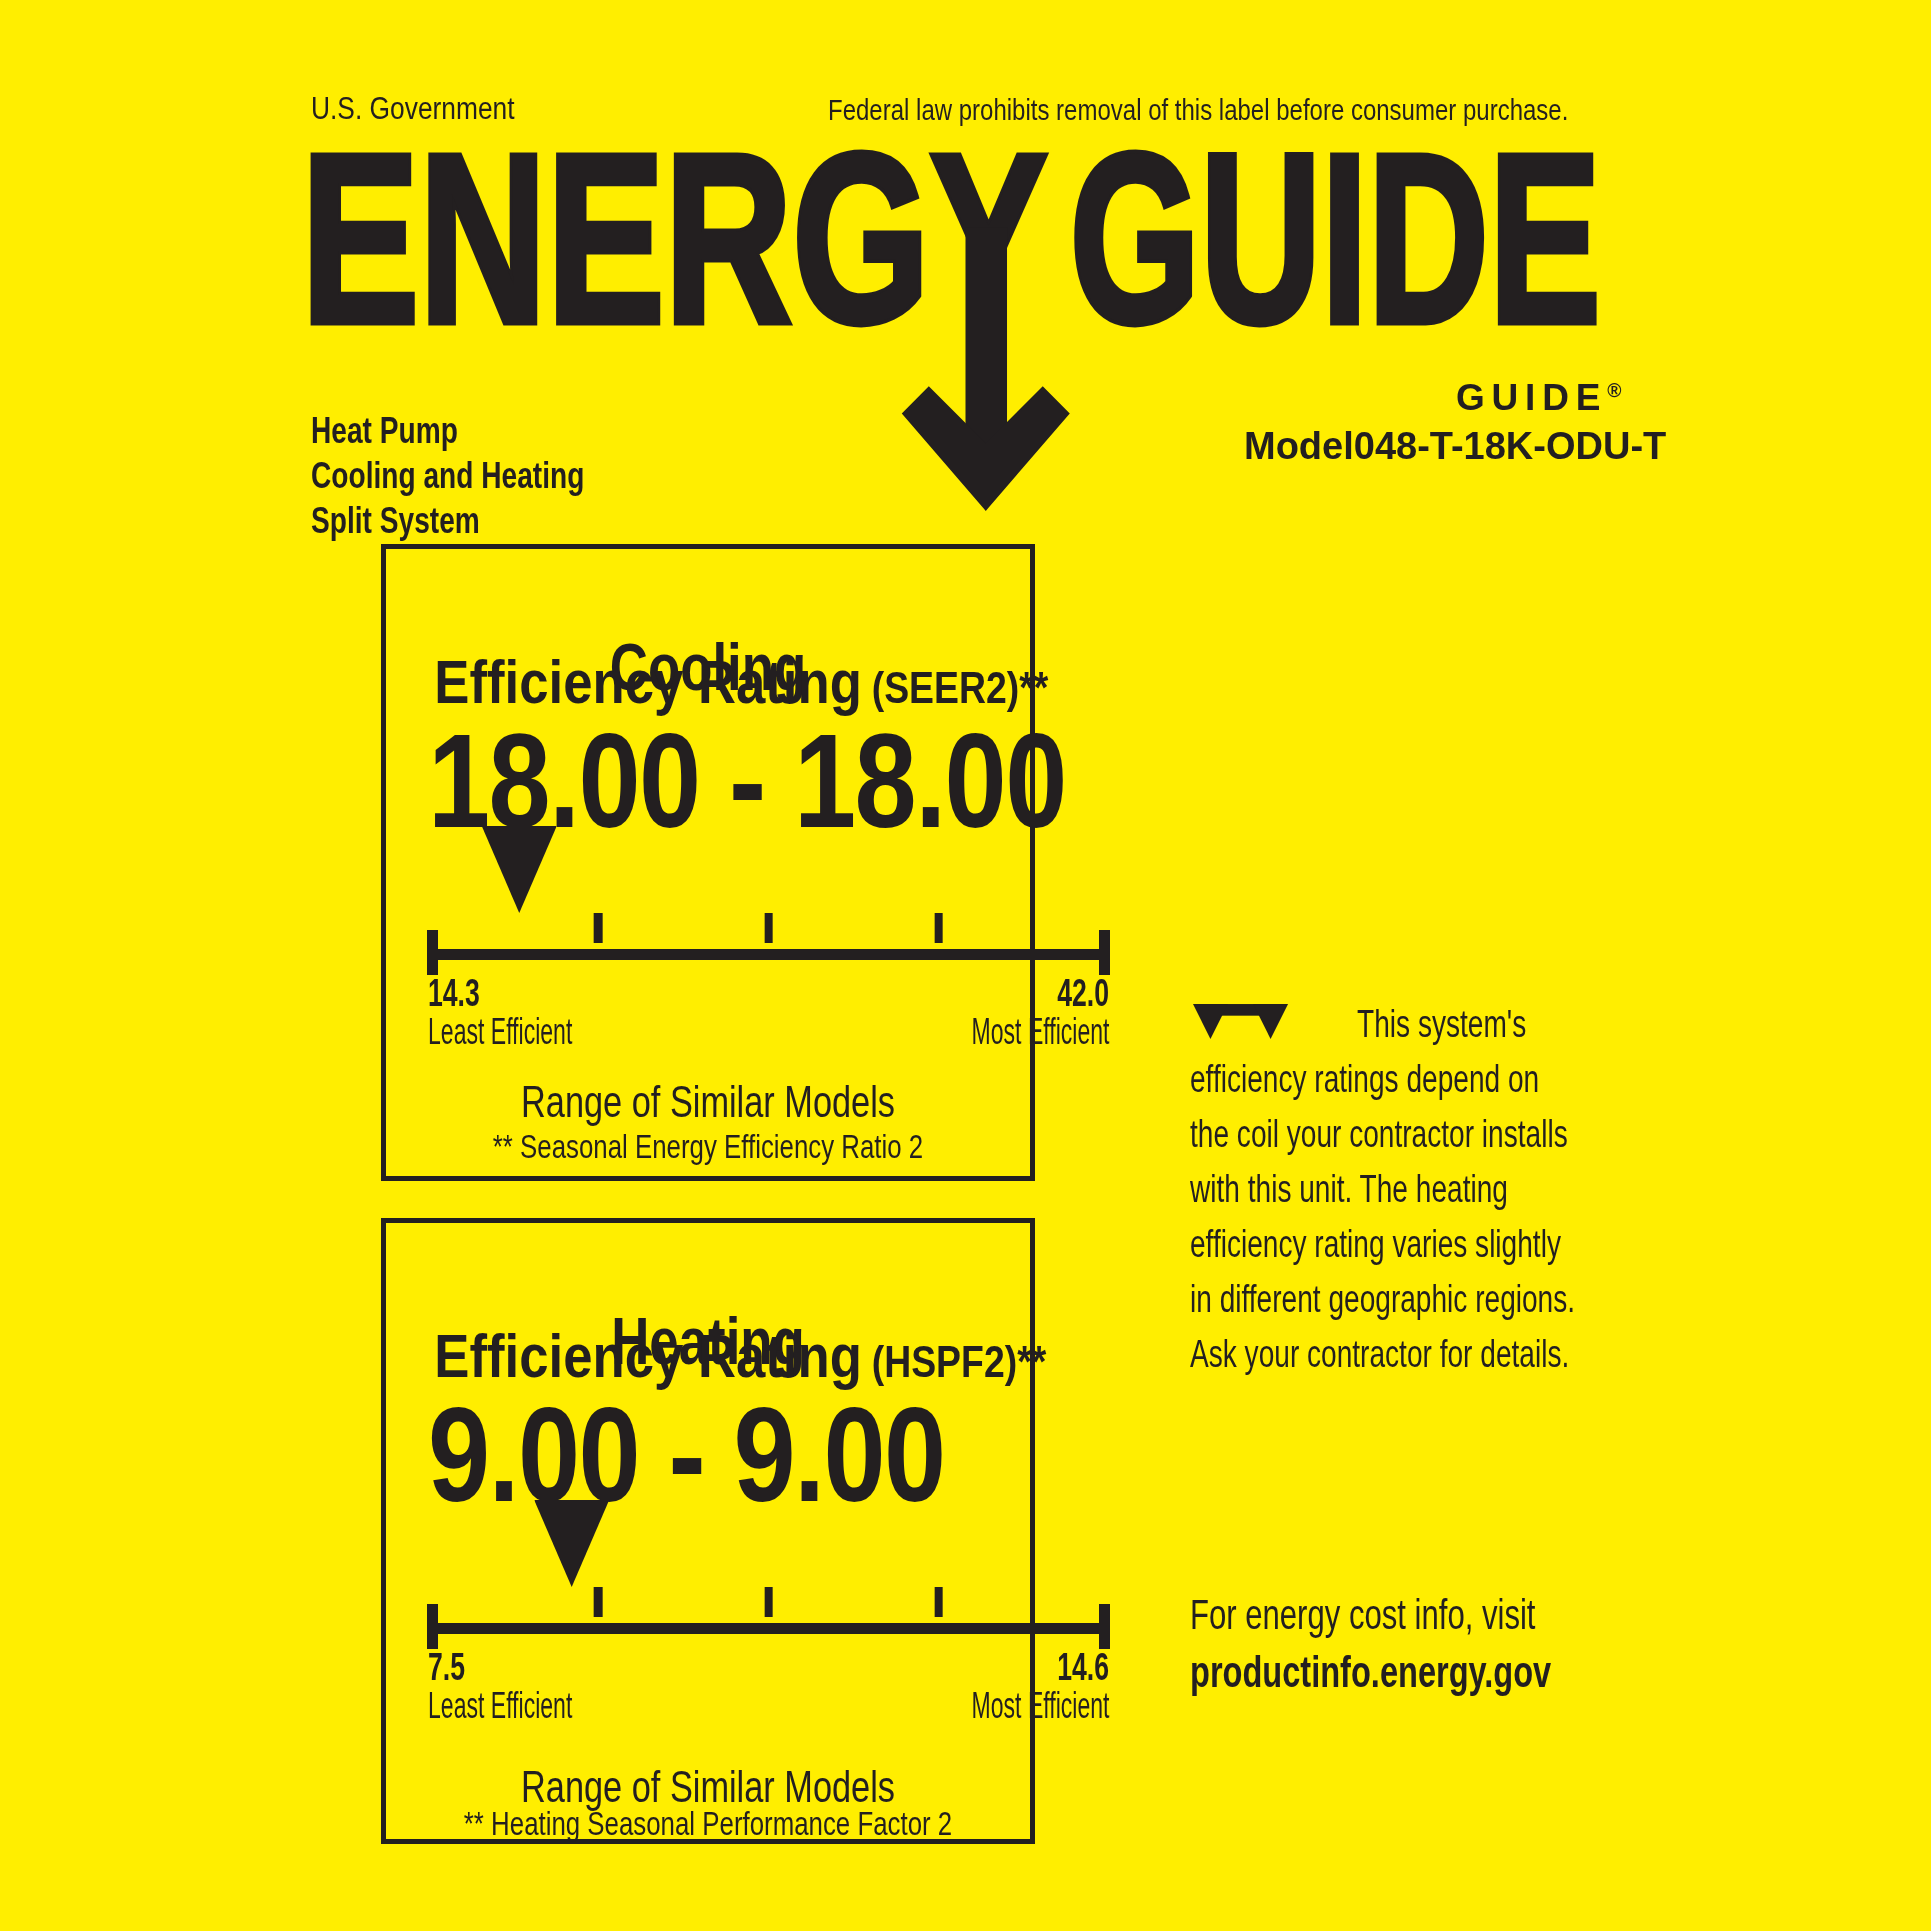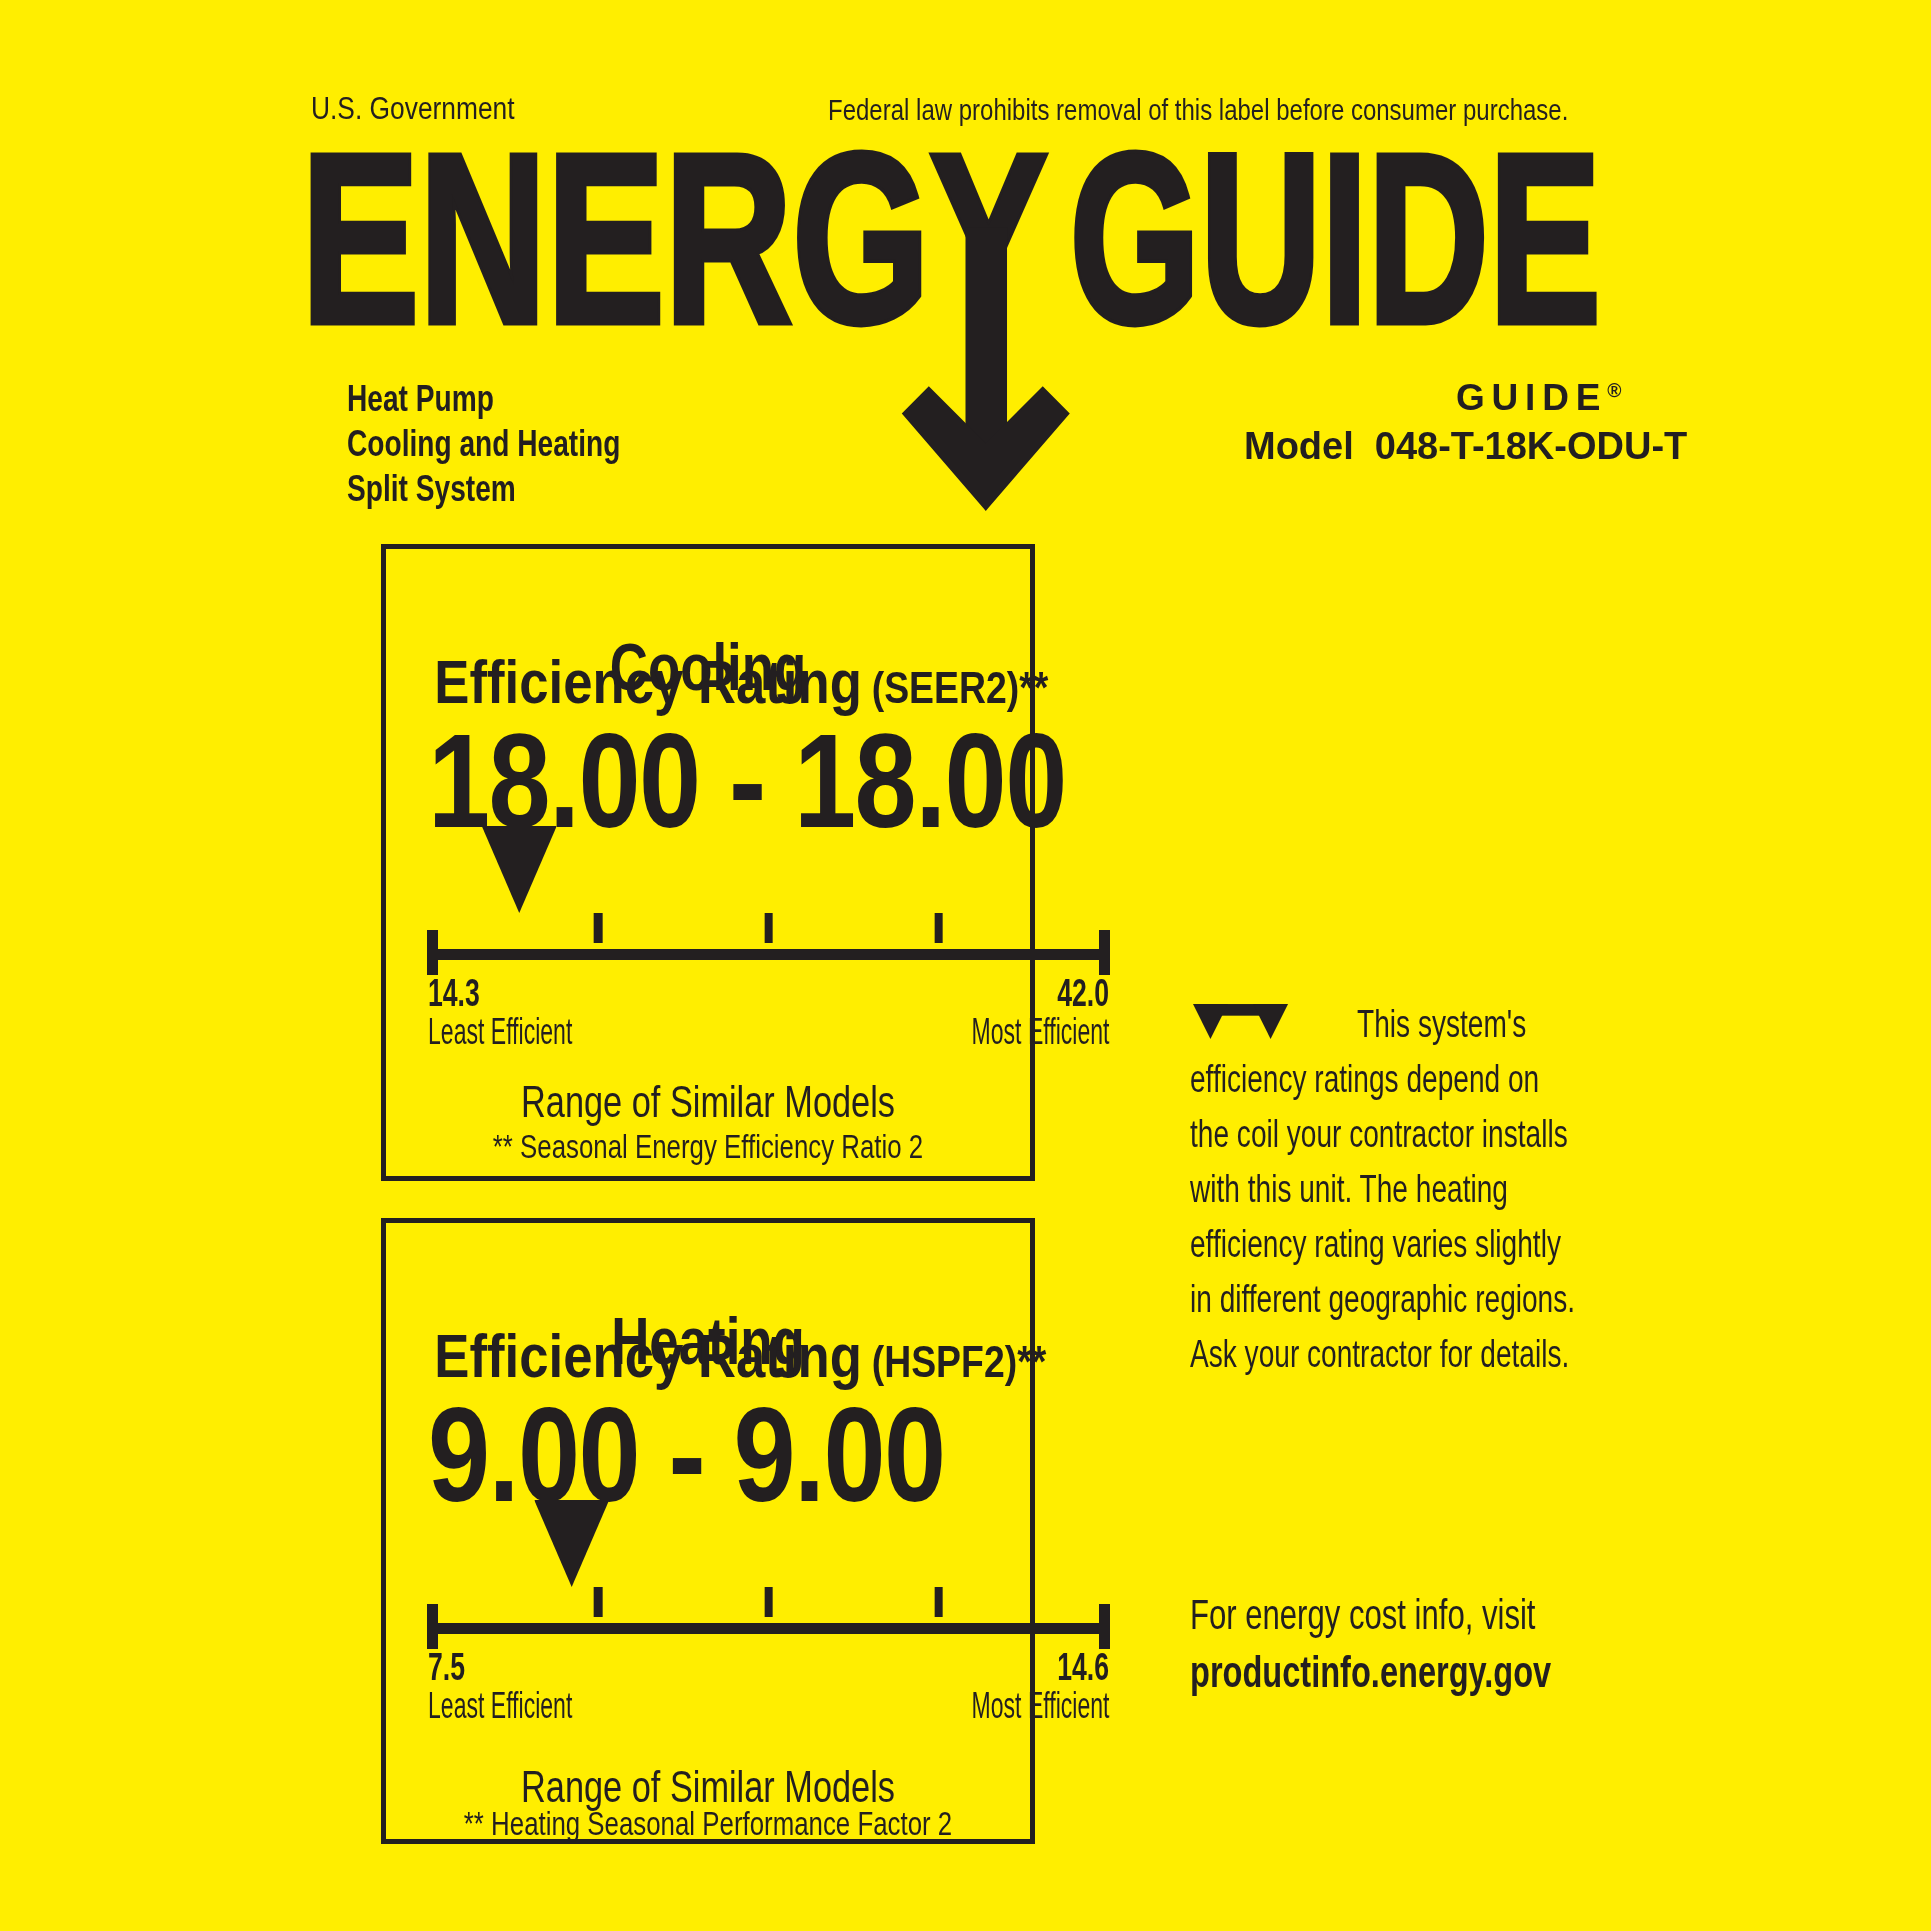--- a/index.html
+++ b/index.html
@@ -10,26 +10,26 @@
     font-family:"Liberation Sans", sans-serif; overflow:hidden;
   }
   .abs { position:absolute; }
   .gov { left:311px; top:91px; font-size:31px; transform:scaleX(.85); transform-origin:left top; white-space:nowrap; }
   .federal { left:828px; top:93px; font-size:30px; transform:scaleX(.80); transform-origin:left top; white-space:nowrap; }
   .logo-svg { left:0; top:0; }
   .logo-svg text {
     font-family:"Liberation Sans", sans-serif; font-weight:bold; font-size:250px;
     fill:var(--ink); stroke:var(--ink); stroke-width:7px; paint-order:stroke fill;
   }
-  .products { left:311px; top:376px;margin-left:36px; }
+  .products { left:311px; top:408px; }
   .products div { font-size:37px; font-weight:bold; line-height:45px; transform:scaleX(.76); transform-origin:left; white-space:nowrap; }
   .brand { left:1456px; top:377px; font-size:37px; font-weight:bold; letter-spacing:6.8px; white-space:nowrap; }
   .brand sup { font-size:19.3px; letter-spacing:0; }
   .model { left:1244px; top:425px; font-size:38px; font-weight:bold; white-space:nowrap; }
-  .model .model-label { margin-right:21px; }
+  .model .model-label { }
 
   .rating-box { position:absolute; left:381px; width:654px; border:5.8px solid var(--ink); box-sizing:border-box; }
   .box-title { position:absolute; left:0; width:100%; text-align:center; top:25px; font-size:66px; font-weight:bold; transform:scaleX(.80); }
   .box-subtitle { position:absolute; left:0; width:100%; text-align:center; top:97px; transform:scaleX(.85); white-space:nowrap; }
   .box-subtitle .rl { font-size:62px; font-weight:bold; }
   .box-subtitle .rs { font-size:44px; font-weight:bold; margin-left:11.6px; }
   .range-value { position:absolute; left:42px; top:166px; font-size:133px; font-weight:bold; line-height:1; letter-spacing:-1.9px; transform:scaleX(.84); transform-origin:left top; white-space:nowrap; }
 
   .scale { position:absolute; left:42px; top:0; width:681px; height:100%; }
   .scale .pointer { position:absolute; top:277px; width:75px; height:87px; background:var(--ink);

